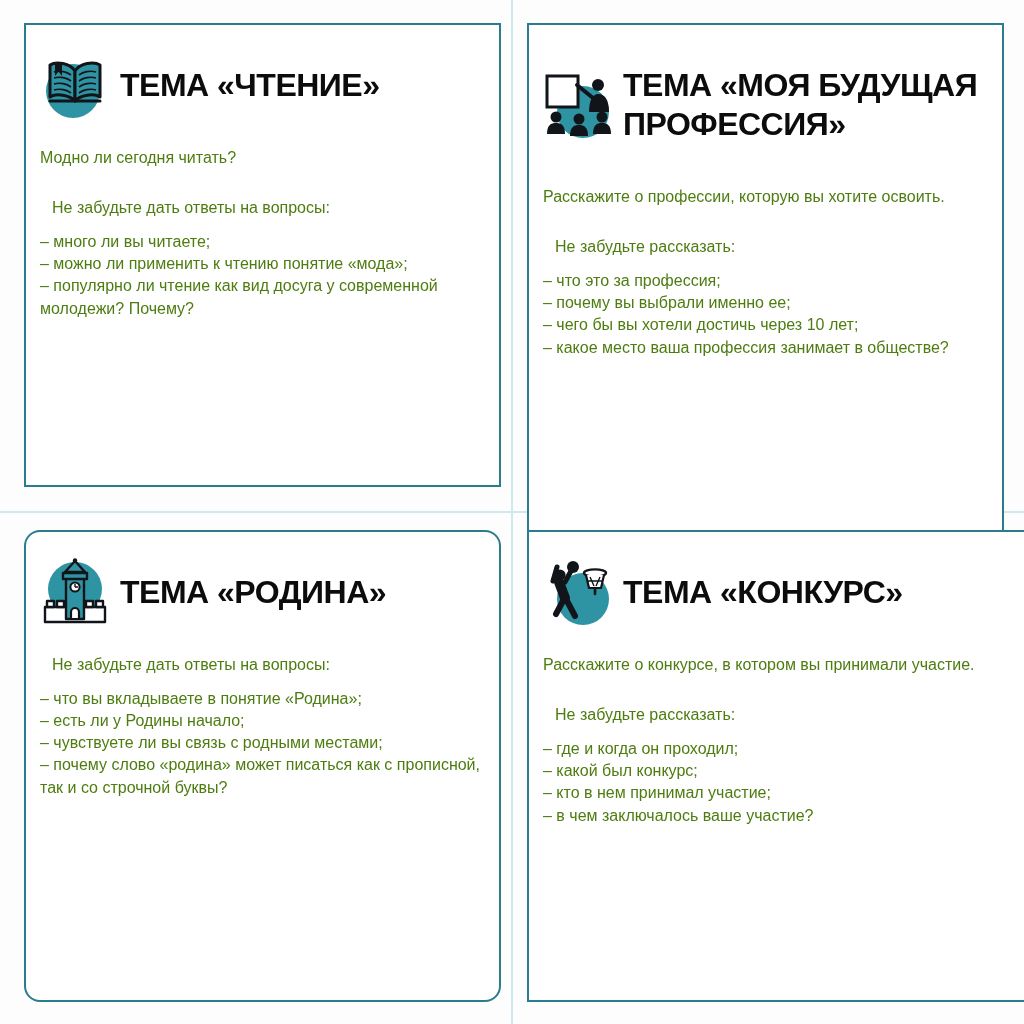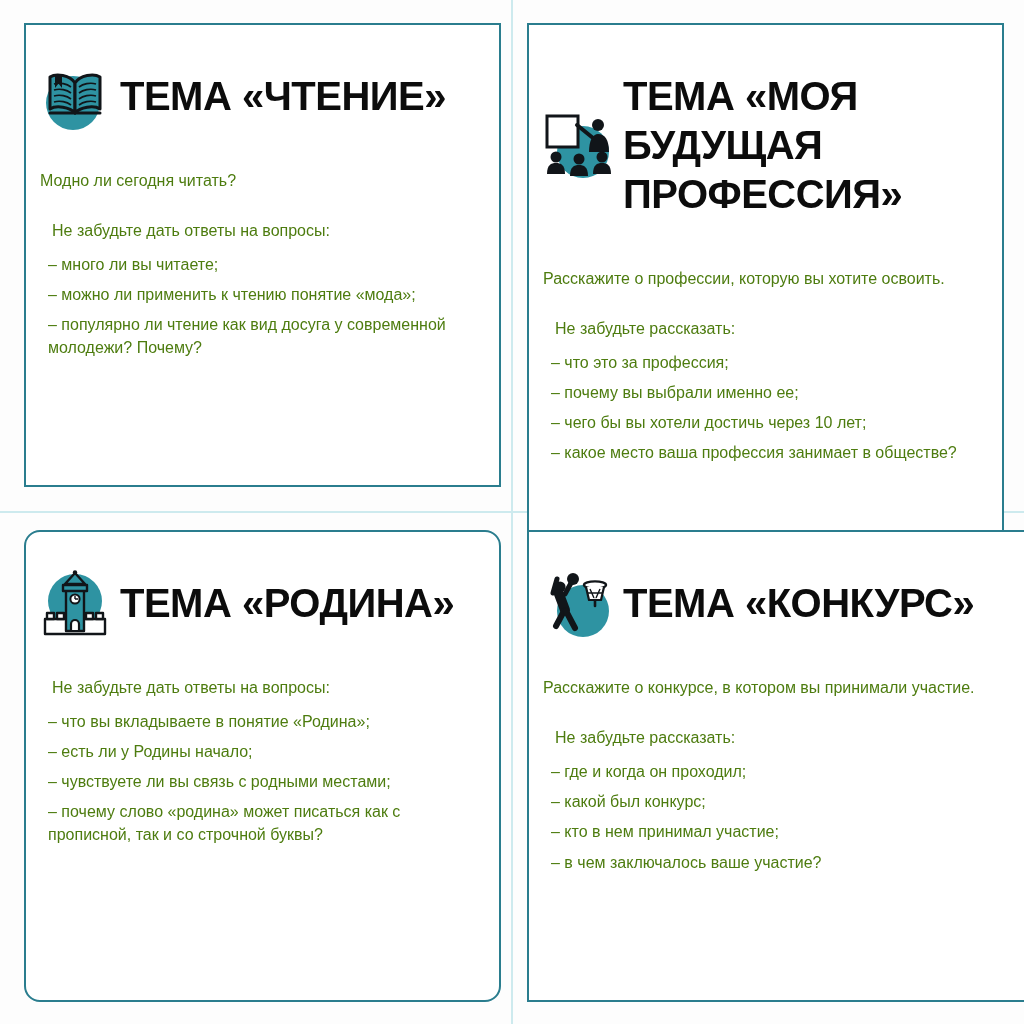--- a/index.html
+++ b/index.html
@@ -27,30 +27,30 @@
   #card-3 { left: 24px;  top: 530px; width: 477px; height: 472px; border-radius: 16px; }
   #card-4 { left: 527px; top: 530px; width: 531px; height: 472px; }
 
   .card-header {
     display: flex; align-items: center; gap: 10px;
     min-height: 84px; margin-bottom: 16px;
   }
   .icon-wrap { flex: 0 0 70px; width: 70px; height: 70px; }
   .card-title {
     font-weight: bold;
-    font-size: 40px;
+    font-size: 32px;
     line-height: 1.22;
     letter-spacing: -0.5px;
     color: #0c0c0c;
   }
   .card-body { font-size: 16px; line-height: 1.38; color: #4d7c0f; }
   .intro  { margin: 0 0 28px 0; }
   .prompt { margin: 12px; }
   .bullets { margin: 0; }
-  .bullet { margin: 8px; }
+  .bullet { margin: 0; }
 </style>
 </head>
 <body>
 
 <div class="divider divider-v"></div>
 <div class="divider divider-h"></div>
 
 <section class="card" id="card-1">
   <div class="card-header">
     <span class="icon-wrap">

